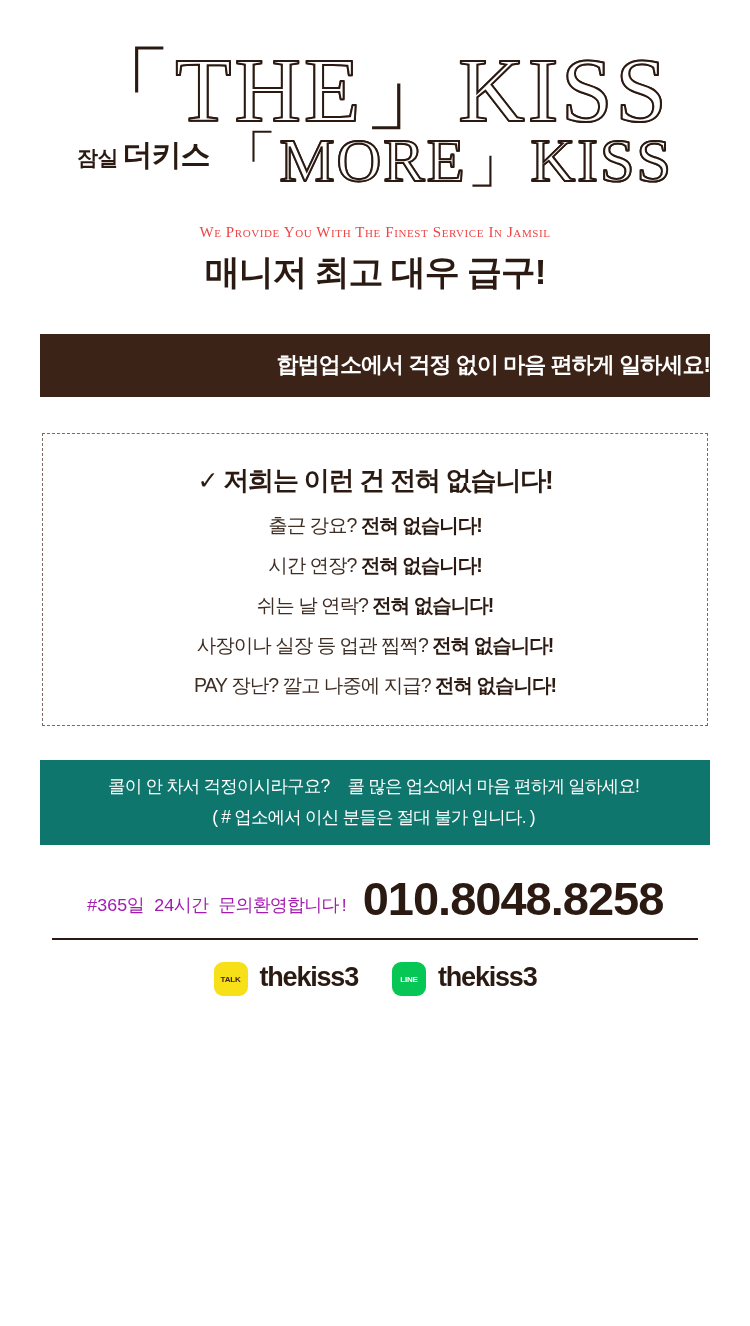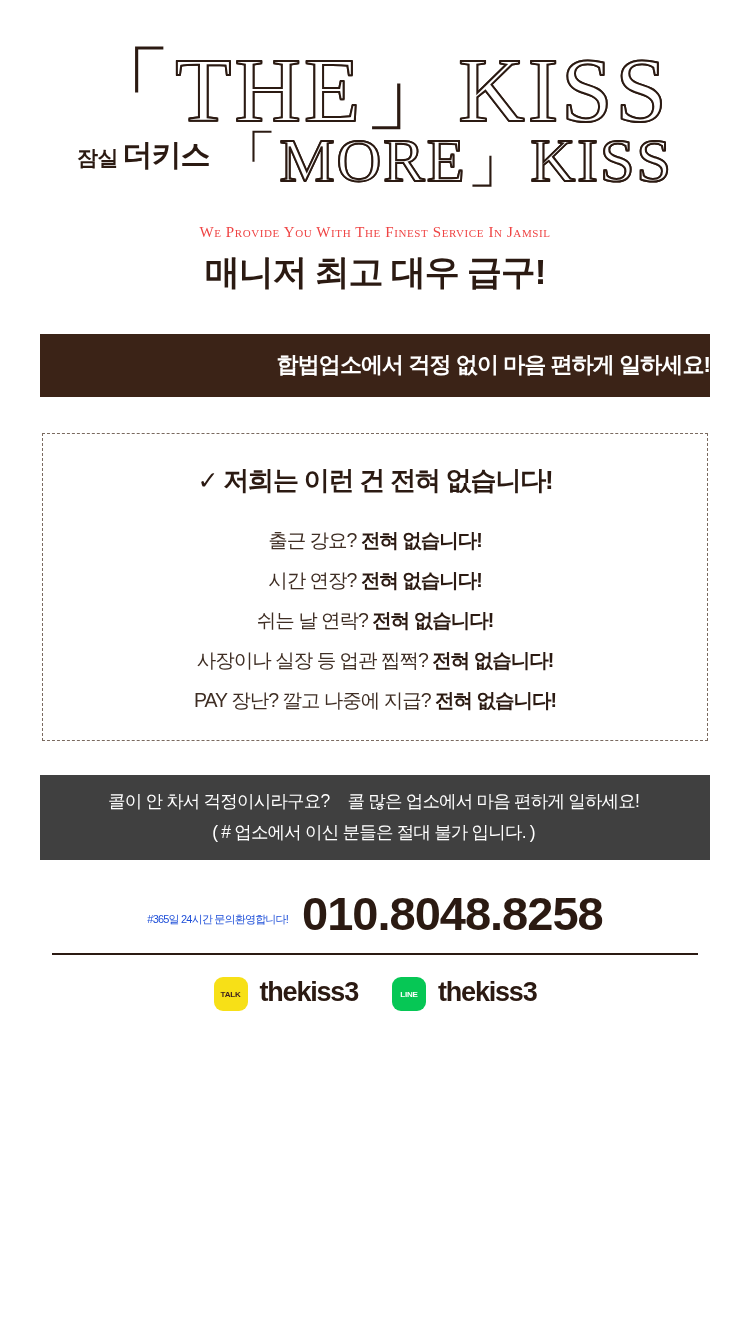--- a/index.html
+++ b/index.html
@@ -142,38 +142,38 @@
   }
   .sub {
     font-size: 19px;
     color: #3f2e24;
     letter-spacing: -1px;
     margin-top: 14px;
   }
   .gap1 { height: 16px; }
 
   .line-list {
-    margin-top: 31px;
+    margin-top: 16px;
     text-align: center;
   }
   .line-list .row {
     font-size: 19.5px;
     letter-spacing: -1px;
     color: #3f2e24;
     margin-top: 13px;
   }
   .line-list .row b {
     font-weight: 700;
     color: #2b1a12;
   }
 
   
   .bar2 {
     margin: 34px 40px 0 40px;
-    background: #404040;
+    background: #0f766e;
     color: #ffffff;
     text-align: center;
     padding: 14px 3px 16px 0;
   }
   .bar2 .l1 {
     font-size: 17.5px;
     letter-spacing: -0.8px;
     font-weight: 400;
   }
   .bar2 .l1 .sp { display: inline-block; width: 18px; }
@@ -185,25 +185,26 @@
 
   
   .phone-row {
     margin: 26px 40px 0 40px;
     display: flex;
     align-items: center;
     justify-content: center;
     gap: 14px;
   }
   .phone-note {
-    font-size: 11px;
+    font-size: 18px;
     letter-spacing: -0.8px;
-    color: #1d4ed8;
+    color: #a21caf;
     white-space: nowrap;
     padding-top: 12px;
+    font-family: Liberation Mono, monospace;
   }
   .phone-num {
     font-family: "Liberation Sans", sans-serif;
     font-size: 47px;
     font-weight: 700;
     letter-spacing: -1px;
     color: #2b1a12;
   }
   .rule {
     margin: 12px 52px 0 52px;

